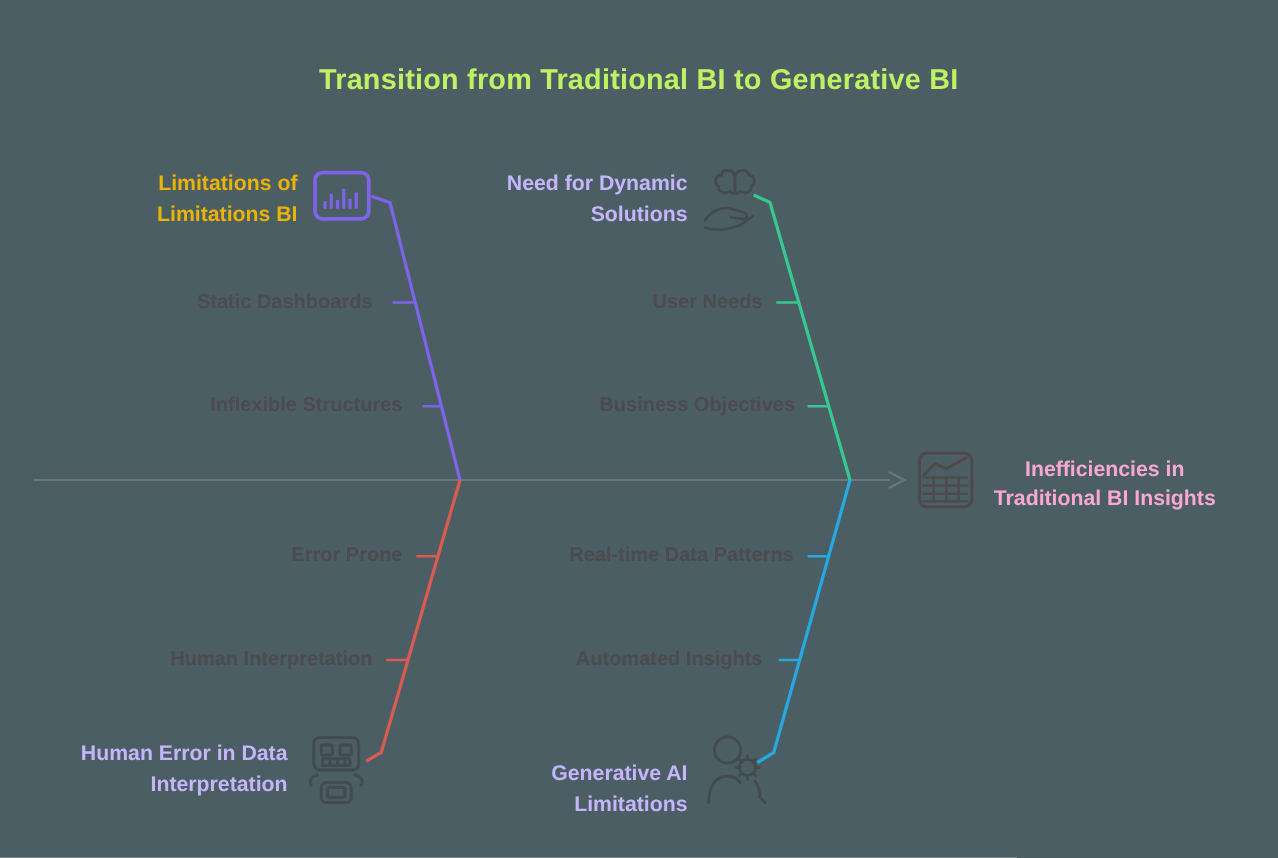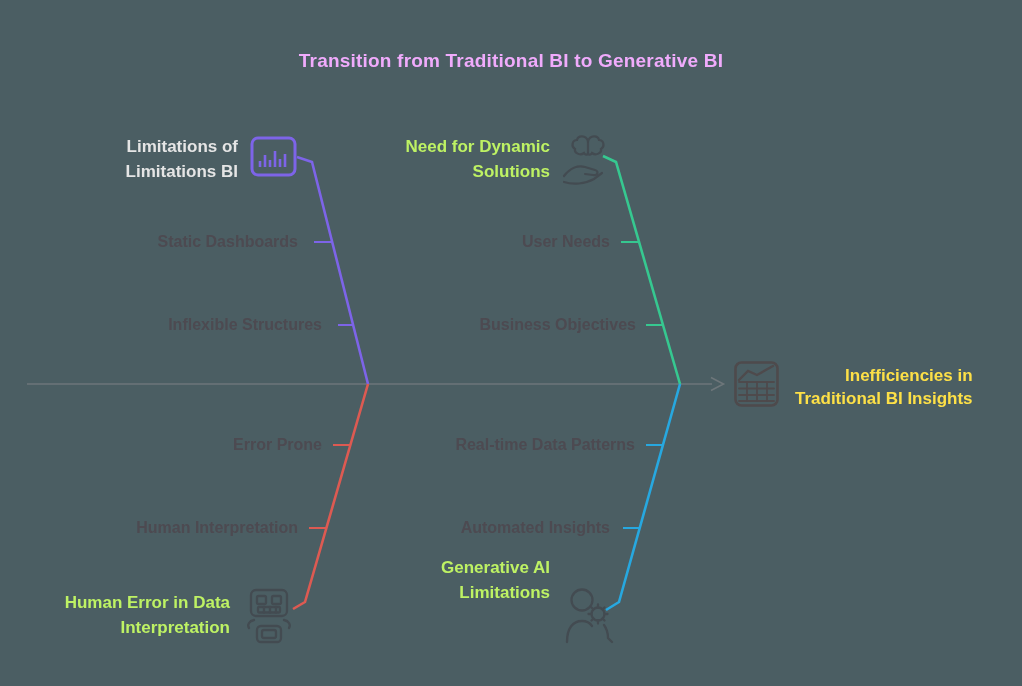--- a/index.html
+++ b/index.html
@@ -6,36 +6,36 @@
   body{font-family:"Liberation Sans",sans-serif;}
   #stage{
     position:relative;
     width:1022px;height:686px;
     background:#4b5e63;
     overflow:hidden;
   }
   #lines{position:absolute;left:0;top:0;}
   .title{
     position:absolute;top:50px;left:0;width:100%;
-    text-align:center;font-size:19px;font-weight:700;
-    color:#f0abfc;letter-spacing:.2px;
+    text-align:center;font-size:23px;font-weight:700;
+    color:#bef264;letter-spacing:.2px;
   }
   .cat-label{
     position:absolute;font-size:17px;font-weight:700;
     line-height:25px;text-align:right;
   }
-  .cat-label.gray{color:#bef264;}
+  .cat-label.gray{color:#c4b5fd;}
   .sub-label{
     position:absolute;font-size:16px;font-weight:700;
     line-height:22px;white-space:nowrap;color:#4d4a51;
   }
   .effect-label{
     position:absolute;left:795px;top:364px;
     font-size:17px;font-weight:700;line-height:23px;
-    color:#fde047;text-align:right;
+    color:#f9a8d4;text-align:center;
   }
   .icon{position:absolute;}
 </style>
 </head>
 <body>
 
 <div id="stage">
 
   <svg id="lines" width="1022" height="686" viewBox="0 0 1022 686">
 
@@ -64,21 +64,21 @@
 
     <g fill="none" stroke="#27a8e0">
       <polyline points="680,384 619,602 606,610" stroke-width="2.6"></polyline>
       <line x1="646" y1="445" x2="663" y2="445" stroke-width="2"></line>
       <line x1="623" y1="528" x2="640" y2="528" stroke-width="2"></line>
     </g>
   </svg>
 
   <div class="title">Transition from Traditional BI to Generative BI</div>
 
-  <div class="cat-label" style="top:134px;right:784px;width:130px;color:#e5e5e5;">
+  <div class="cat-label" style="top:134px;right:784px;width:130px;color:#eab308;">
     <div>Limitations of</div>
     <div>Limitations BI</div>
   </div>
   <svg class="icon" style="left:250px;top:135px;" width="47" height="43" viewBox="0 0 47 43" fill="none" stroke="#7d64e8">
     <rect x="2" y="3" width="43" height="37" rx="6" stroke-width="3"></rect>
     <g stroke-width="2.6">
       <line x1="10" y1="32" x2="10" y2="26"></line>
       <line x1="15" y1="32" x2="15" y2="20"></line>
       <line x1="20" y1="32" x2="20" y2="25"></line>
       <line x1="25" y1="32" x2="25" y2="16"></line>
@@ -110,21 +110,21 @@
     <rect x="14" y="19" width="22" height="5.5" rx="1"></rect>
     <line x1="20" y1="19" x2="20" y2="24.5"></line>
     <line x1="26" y1="19" x2="26" y2="24.5"></line>
     <line x1="32" y1="19" x2="32" y2="24.5"></line>
     <path d="M10,32 C5,33 3,37 5,40"></path>
     <path d="M40,32 C45,33 47,37 45,40"></path>
     <rect x="13" y="38" width="24" height="16" rx="4"></rect>
     <rect x="18" y="42" width="14" height="8" rx="2"></rect>
   </svg>
 
-  <div class="cat-label gray" style="top:555px;right:472px;width:140px;">
+  <div class="cat-label gray" style="top:606px;right:472px;width:140px;">
     <div>Generative AI</div>
     <div>Limitations</div>
   </div>
   <svg class="icon" style="left:563px;top:585px;" width="52" height="60" viewBox="0 0 52 60" fill="none" stroke="#434b51" stroke-width="2.3" stroke-linecap="round">
     <circle cx="19" cy="15" r="10.5"></circle>
     <path d="M4,57 C4,43 10,36 19,36 C24,36 27,38 29,41"></path>
     <circle cx="35" cy="29" r="6.5"></circle>
     <line x1="35" y1="19.5" x2="35" y2="22.5"></line>
     <line x1="35" y1="35.5" x2="35" y2="38.5"></line>
     <line x1="25.5" y1="29" x2="28.5" y2="29"></line>

